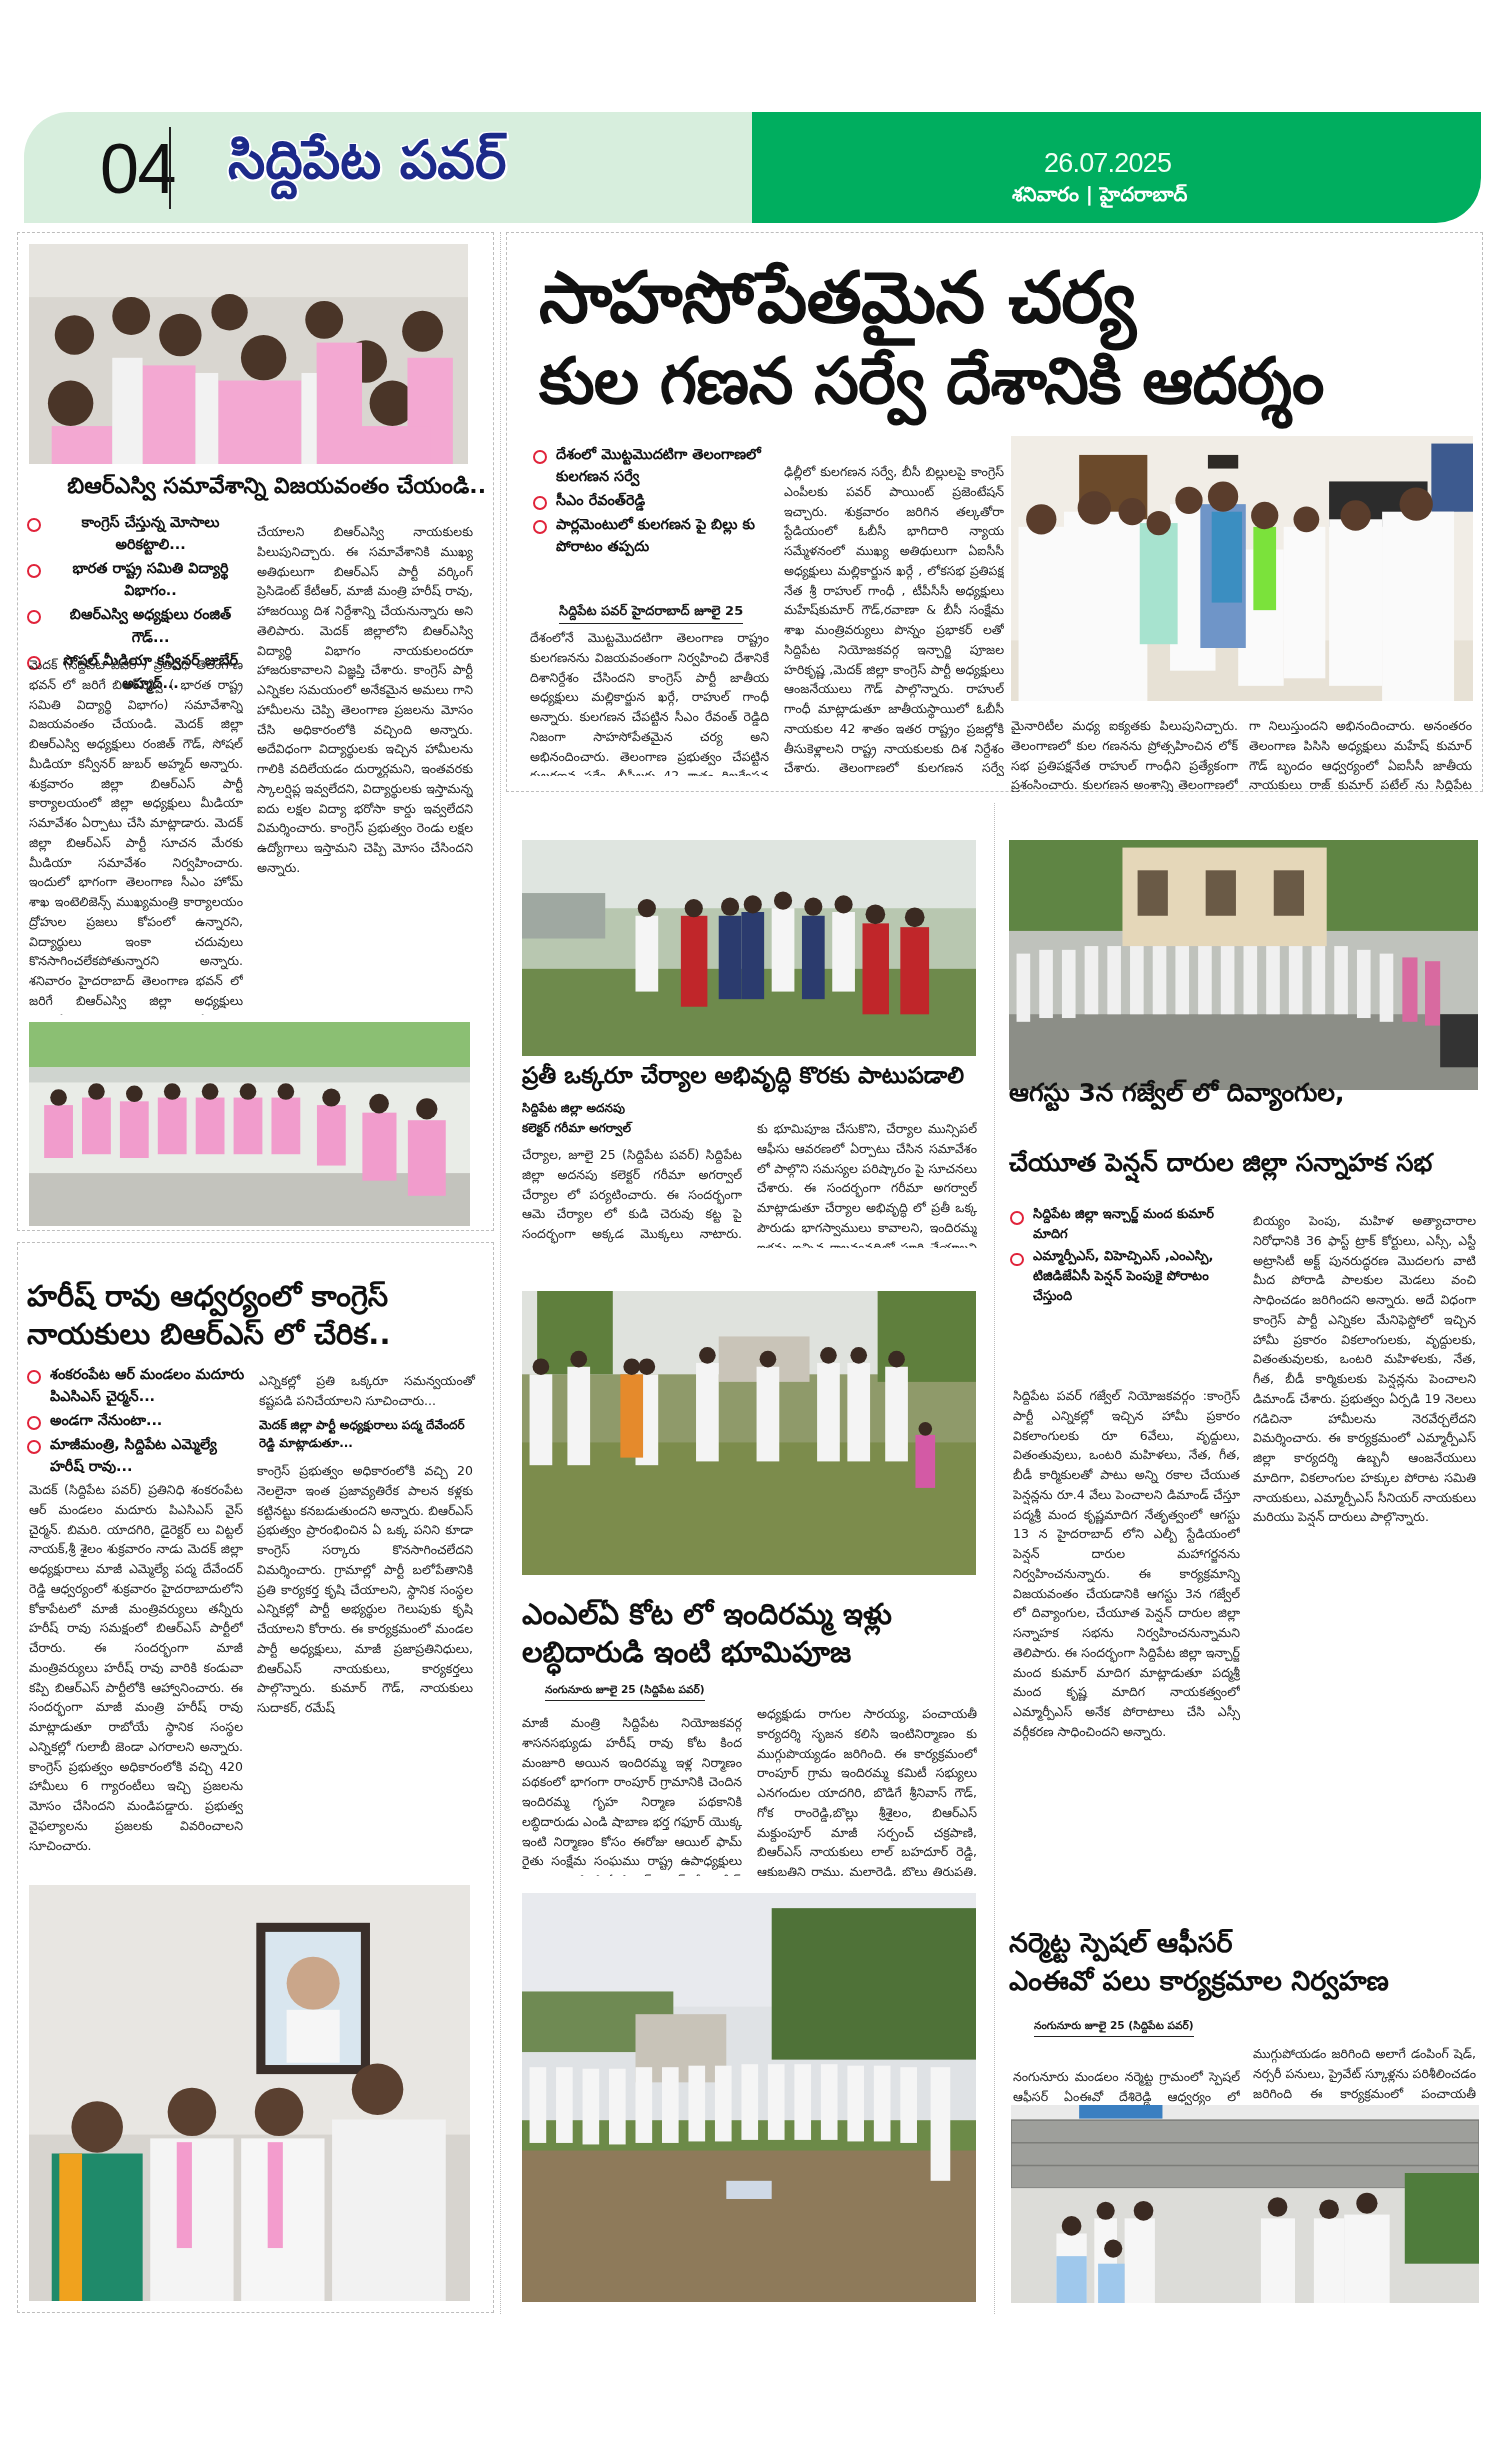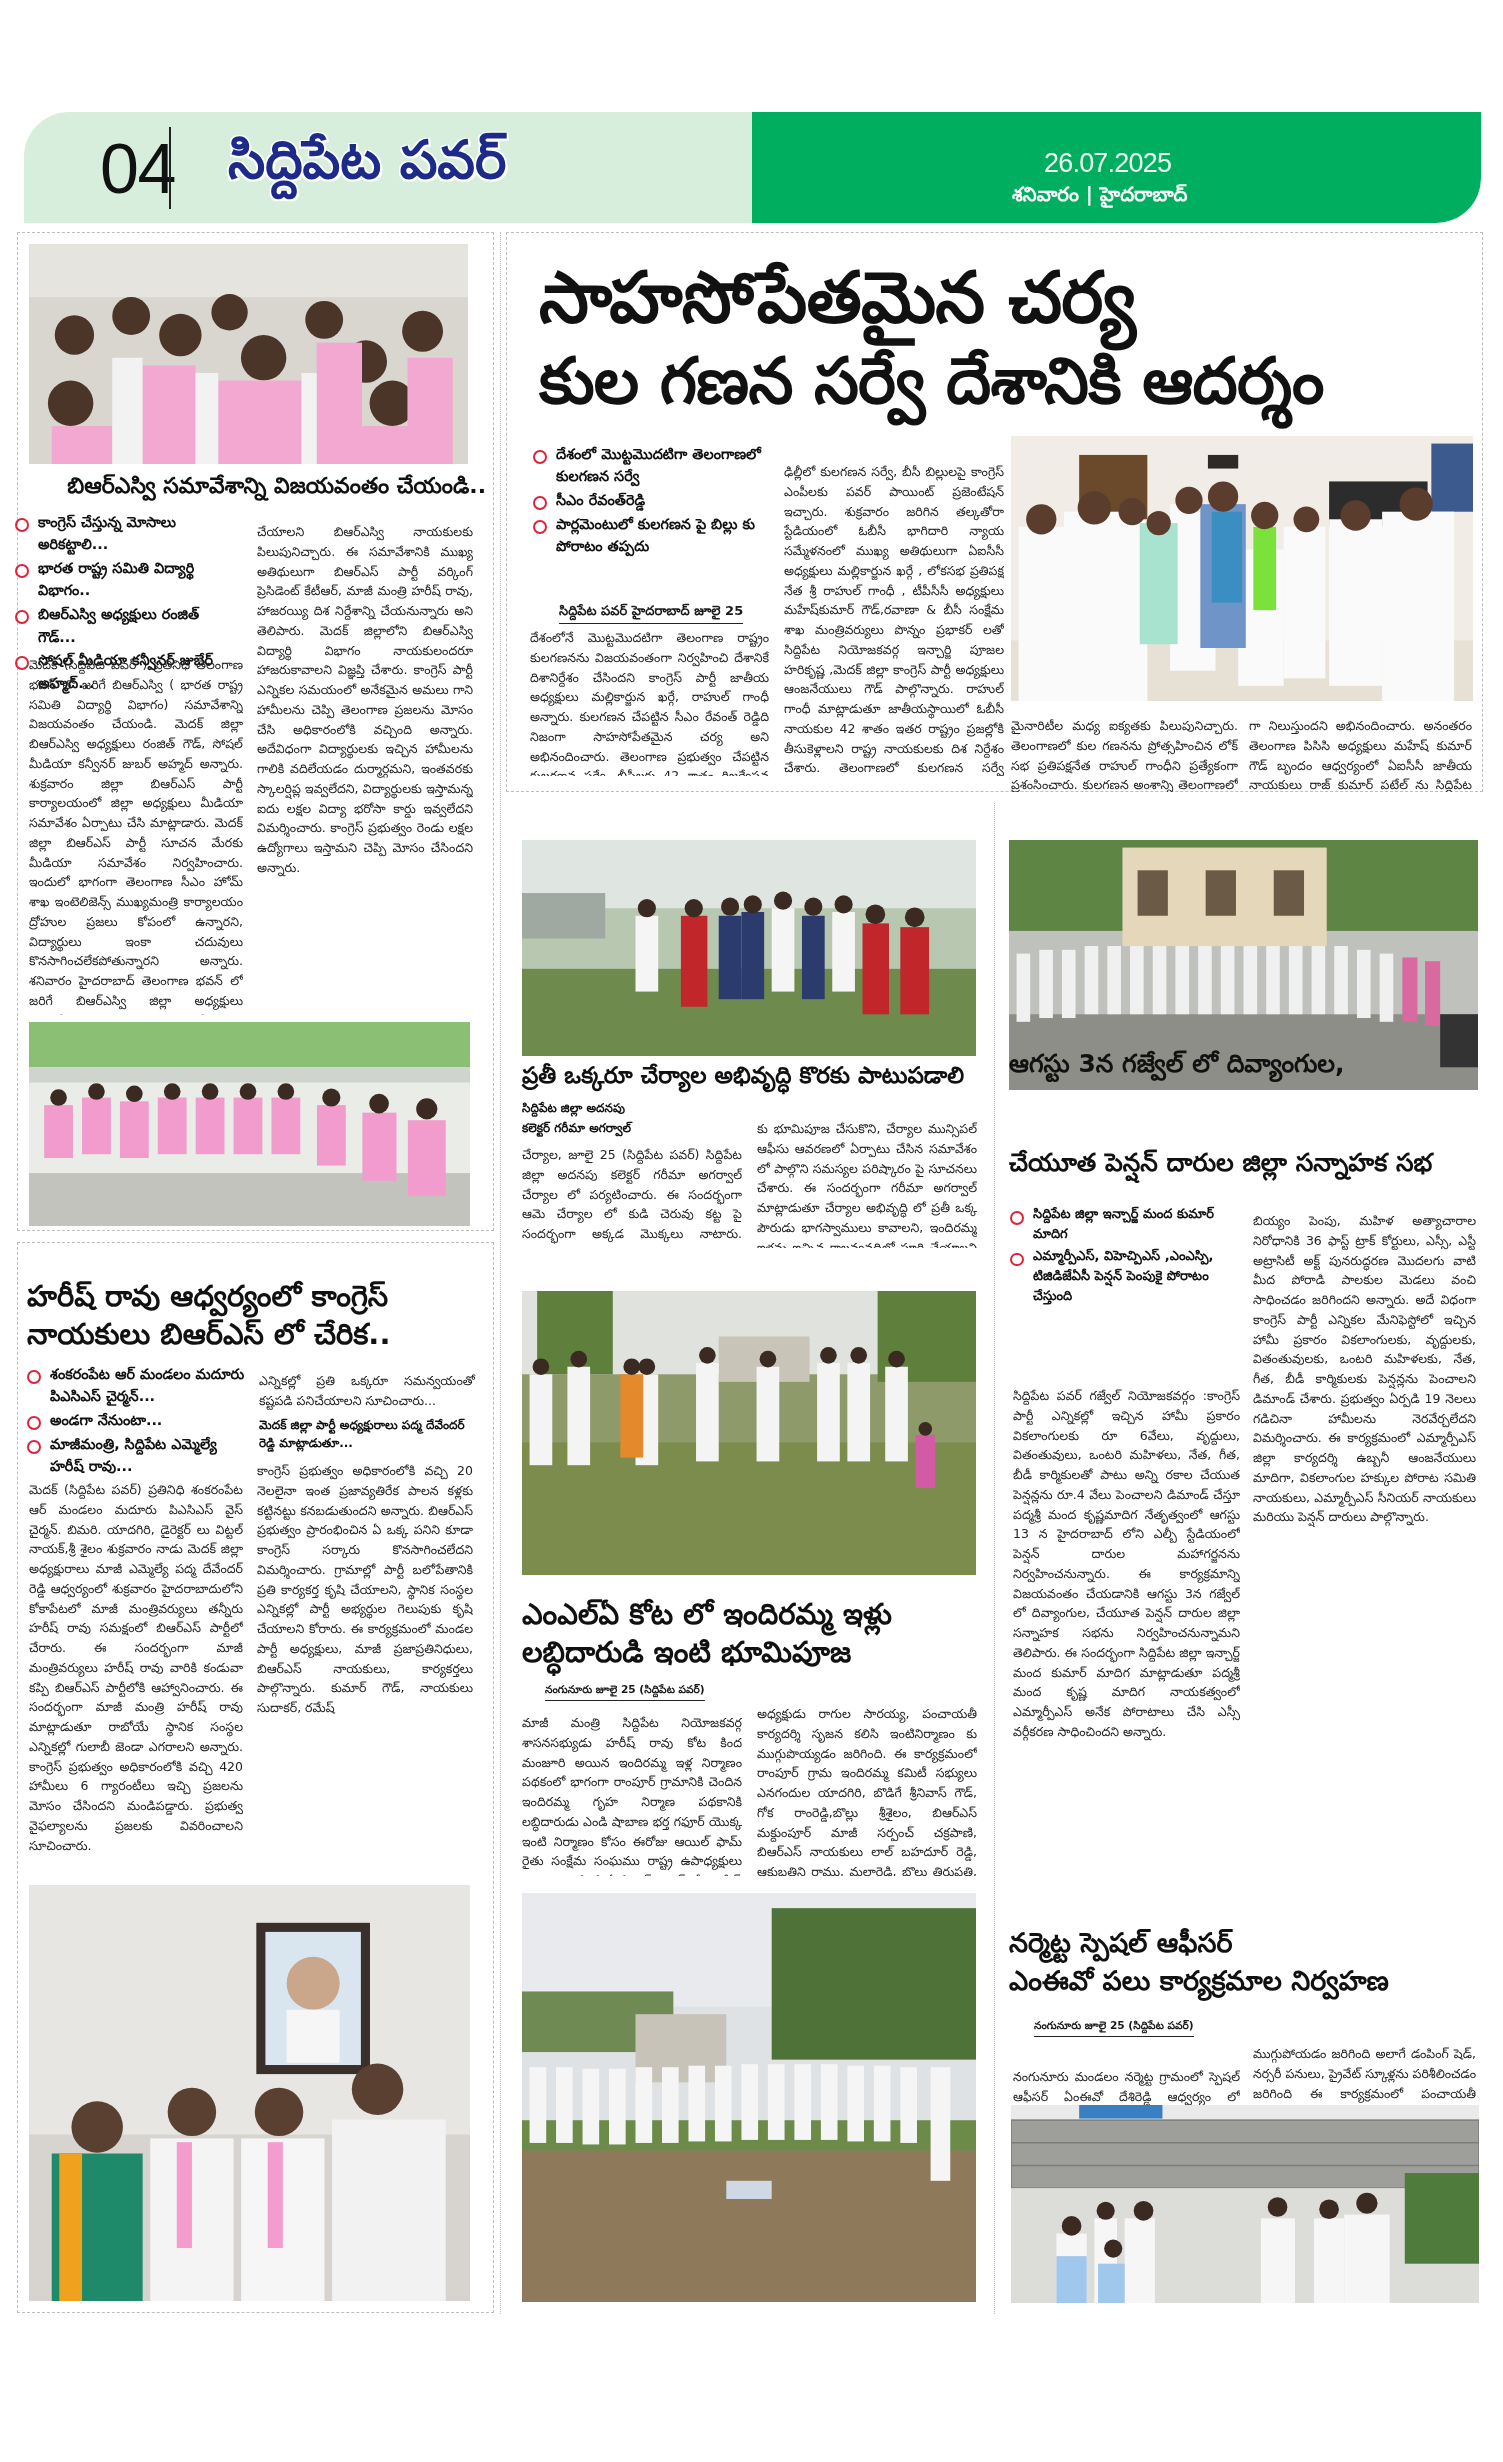--- a/index.html
+++ b/index.html
@@ -69,21 +69,21 @@
         <rect x="440" y="240" width="90" height="50"></rect>
     </g>
     <g fill="#f2f2f2">
         <rect x="110" y="150" width="40" height="140"></rect>
         <rect x="220" y="170" width="30" height="120"></rect>
         <rect x="360" y="170" width="20" height="120"></rect>
       </g>
   </svg>
 </div>
 <div class="headline" style="left:24px; top:473px; width:462px; font-size:22px;text-align:right;">బిఆర్ఎస్వి సమావేశాన్ని విజయవంతం చేయండి..</div>
-<ul class="bullets" style="left:12px; top:511px; width:227px;">
+<ul class="bullets" style="left:24px; top:511px; width:227px;text-align:center;">
   <li>కాంగ్రెస్ చేస్తున్న మోసాలు అరికట్టాలి...</li>
   <li>భారత రాష్ట్ర సమితి విద్యార్థి విభాగం..</li>
   <li>బిఆర్ఎస్వి అధ్యక్షులు రంజిత్ గౌడ్...</li>
   <li>సోషల్ మీడియా కన్వీనర్ జుబేర్ అహ్మద్...</li>
 </ul>
 <div class="body-text" style="left:29px; top:655px; width:214px; height:360px; overflow:hidden;">మెదక్ (సిద్దిపేట పవర్ ) ప్రతినిధి తెలంగాణ భవన్ లో జరిగే బిఆర్ఎస్వి ( భారత రాష్ట్ర సమితి విద్యార్థి విభాగం) సమావేశాన్ని విజయవంతం చేయండి. మెదక్ జిల్లా బిఆర్ఎస్వి అధ్యక్షులు రంజిత్ గౌడ్, సోషల్ మీడియా కన్వీనర్ జుబర్ అహ్మద్ అన్నారు. శుక్రవారం జిల్లా బిఆర్ఎస్ పార్టీ కార్యాలయంలో జిల్లా అధ్యక్షులు మీడియా సమావేశం ఏర్పాటు చేసి మాట్లాడారు. మెదక్ జిల్లా బిఆర్ఎస్ పార్టీ సూచన మేరకు మీడియా సమావేశం నిర్వహించారు. ఇందులో భాగంగా తెలంగాణ సీఎం హోమ్ శాఖ ఇంటెలిజెన్స్ ముఖ్యమంత్రి కార్యాలయం ద్రోహుల ప్రజలు కోపంలో ఉన్నారని, విద్యార్థులు ఇంకా చదువులు కొనసాగించలేకపోతున్నారని అన్నారు. శనివారం హైదరాబాద్ తెలంగాణ భవన్ లో జరిగే బిఆర్ఎస్వి జిల్లా అధ్యక్షులు సమావేశాన్ని విజయవంతం చేయాలని పిలుపునిచ్చారు.</div>
 <div class="body-text" style="left:257px; top:522px; width:216px; height:492px; overflow:hidden;">చేయాలని బిఆర్ఎస్వి నాయకులకు పిలుపునిచ్చారు. ఈ సమావేశానికి ముఖ్య అతిథులుగా బిఆర్ఎస్ పార్టీ వర్కింగ్ ప్రెసిడెంట్ కేటీఆర్, మాజీ మంత్రి హరీష్ రావు, హాజరయ్యి దిశ నిర్దేశాన్ని చేయనున్నారు అని తెలిపారు. మెదక్ జిల్లాలోని బిఆర్ఎస్వి విద్యార్థి విభాగం నాయకులందరూ హాజరుకావాలని విజ్ఞప్తి చేశారు. కాంగ్రెస్ పార్టీ ఎన్నికల సమయంలో అనేకమైన అమలు గాని హామీలను చెప్పి తెలంగాణ ప్రజలను మోసం చేసి అధికారంలోకి వచ్చింది అన్నారు. అదేవిధంగా విద్యార్థులకు ఇచ్చిన హామీలను గాలికి వదిలేయడం దుర్మార్గమని, ఇంతవరకు స్కాలర్షిప్ల ఇవ్వలేదని, విద్యార్థులకు ఇస్తామన్న ఐదు లక్షల విద్యా భరోసా కార్డు ఇవ్వలేదని విమర్శించారు. కాంగ్రెస్ ప్రభుత్వం రెండు లక్షల ఉద్యోగాలు ఇస్తామని చెప్పి మోసం చేసిందని అన్నారు.</div>
 <div class="photo" style="left:29px; top:1022px; width:441px; height:204px;">
   <svg viewBox="0 0 582 270" preserveAspectRatio="none">
     <rect width="582" height="270" fill="#e9ece7"></rect>
@@ -343,21 +343,21 @@
       <rect x="460" y="145" width="18" height="90"></rect>
         <rect x="490" y="150" width="18" height="90"></rect>
     </g>
     <g fill="#d86aa0">
         <rect x="520" y="155" width="20" height="85"></rect>
         <rect x="550" y="160" width="20" height="85"></rect>
       </g>
     <rect x="570" y="230" width="50" height="70" fill="#333"></rect>
   </svg>
 </div>
-<div class="headline" style="left:1009px; top:1050px; width:469px; font-size:25px;">ఆగస్టు 3న గజ్వేల్ లో దివ్యాంగుల,</div>
+<div class="headline" style="left:1009px; top:1079px; width:469px; font-size:25px;">ఆగస్టు 3న గజ్వేల్ లో దివ్యాంగుల,</div>
 <div class="headline" style="left:1009px; top:1149px; width:469px; font-size:25px;">చేయూత పెన్షన్ దారుల జిల్లా సన్నాహక సభ</div>
 <ul class="bullets" style="left:1007px; top:1204px; width:231px;">
   <li style="font-size:13px;">సిద్దిపేట జిల్లా ఇన్చార్జ్ మంద కుమార్ మాదిగ</li>
   <li style="font-size:13px;">ఎమ్మార్పీఎస్, విహెచ్పిఎస్ ,ఎంఎస్పి, టిజిడిజేఏసీ పెన్షన్ పెంపుకై పోరాటం చేస్తుంది</li>
 </ul>
 <div class="body-text" style="left:1013px; top:1386px; width:227px; height:473px; overflow:hidden;">సిద్దిపేట పవర్ గజ్వేల్ నియోజకవర్గం :కాంగ్రెస్ పార్టీ ఎన్నికల్లో ఇచ్చిన హామీ ప్రకారం వికలాంగులకు రూ 6వేలు, వృద్దులు, వితంతువులు, ఒంటరి మహిళలు, నేత, గీత, బీడీ కార్మికులతో పాటు అన్ని రకాల చేయుత పెన్షన్లను రూ.4 వేలు పెంచాలని డిమాండ్ చేస్తూ పద్మశ్రీ మంద కృష్ణమాదిగ నేతృత్వంలో ఆగస్టు 13 న హైదరాబాద్ లోని ఎల్బీ స్టేడియంలో పెన్షన్ దారుల మహాగర్జనను నిర్వహించనున్నారు. ఈ కార్యక్రమాన్ని విజయవంతం చేయడానికి ఆగస్టు 3న గజ్వేల్ లో దివ్యాంగుల, చేయూత పెన్షన్ దారుల జిల్లా సన్నాహక సభను నిర్వహించనున్నామని తెలిపారు. ఈ సందర్భంగా సిద్దిపేట జిల్లా ఇన్చార్జ్ మంద కుమార్ మాదిగ మాట్లాడుతూ పద్మశ్రీ మంద కృష్ణ మాదిగ నాయకత్వంలో ఎమ్మార్పీఎస్ అనేక పోరాటాలు చేసి ఎస్సీ వర్గీకరణ సాధించిందని అన్నారు.</div>
 <div class="body-text" style="left:1253px; top:1211px; width:223px; height:647px; overflow:hidden;">బియ్యం పెంపు, మహిళ అత్యాచారాల నిరోధానికి 36 ఫాస్ట్ ట్రాక్ కోర్టులు, ఎస్సీ, ఎస్టీ అట్రాసిటీ అక్ట్ పునరుద్ధరణ మొదలగు వాటి మీద పోరాడి పాలకుల మెడలు వంచి సాధించడం జరిగిందని అన్నారు. అదే విధంగా కాంగ్రెస్ పార్టీ ఎన్నికల మేనిఫెస్టోలో ఇచ్చిన హామీ ప్రకారం వికలాంగులకు, వృద్దులకు, వితంతువులకు, ఒంటరి మహిళలకు, నేత, గీత, బీడీ కార్మికులకు పెన్షన్లను పెంచాలని డిమాండ్ చేశారు. ప్రభుత్వం ఏర్పడి 19 నెలలు గడిచినా హామీలను నెరవేర్చలేదని విమర్శించారు. ఈ కార్యక్రమంలో ఎమ్మార్పీఎస్ జిల్లా కార్యదర్శి ఉబ్బనీ ఆంజనేయులు మాదిగా, వికలాంగుల హక్కుల పోరాట సమితి నాయకులు, ఎమ్మార్పీఎస్ సీనియర్ నాయకులు మరియు పెన్షన్ దారులు పాల్గొన్నారు.</div>
 
 <div class="headline" style="left:1009px; top:1927px; width:469px; font-size:27px;">నర్మెట్ట స్పెషల్ ఆఫీసర్</div>
 <div class="headline" style="left:1009px; top:1965px; width:469px; font-size:27px;">ఎంఈవో పలు కార్యక్రమాల నిర్వహణ</div>

